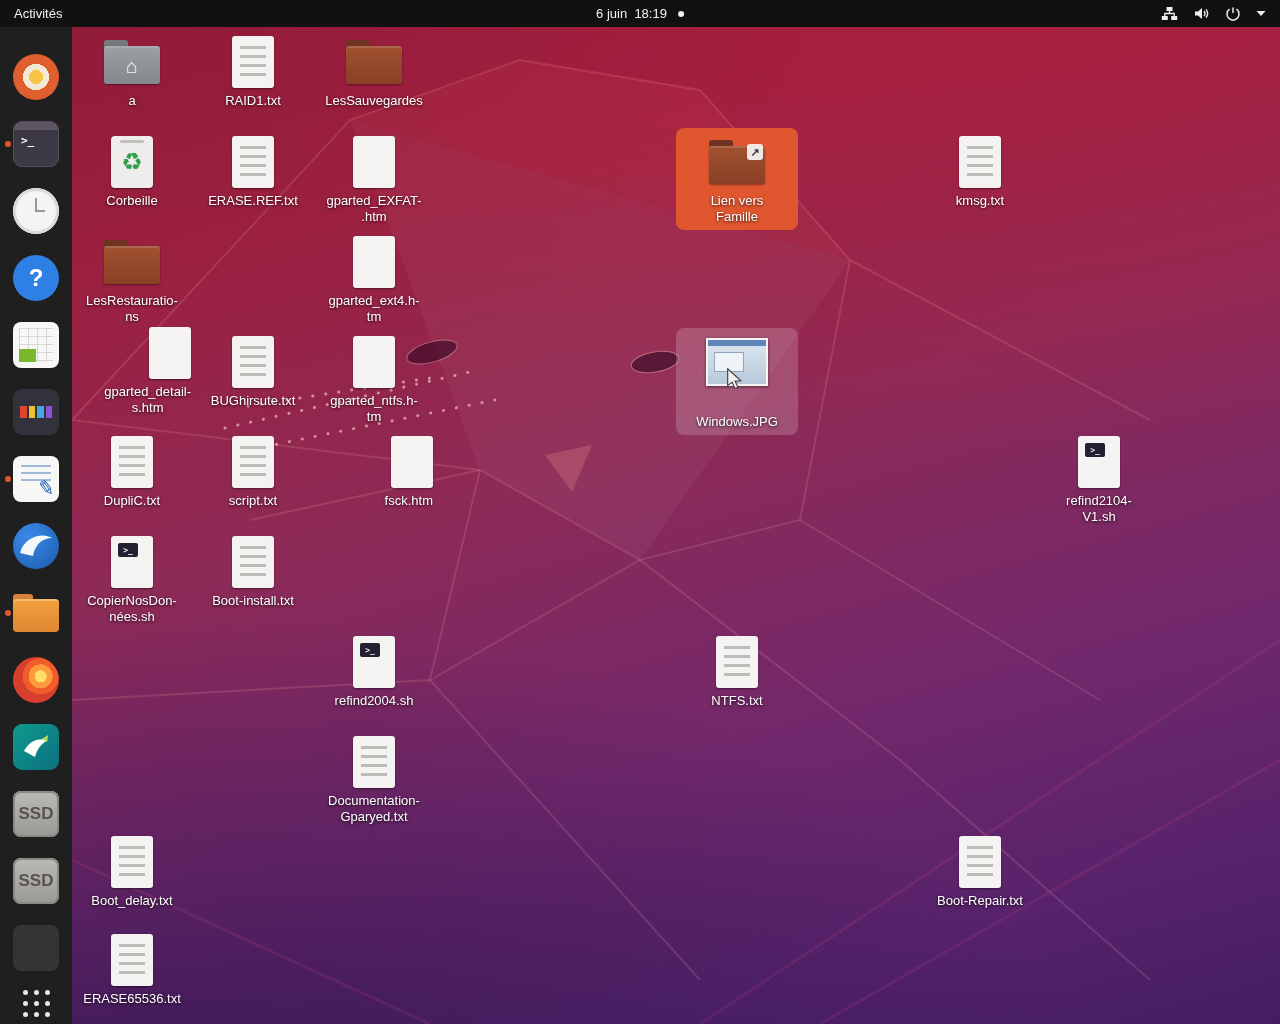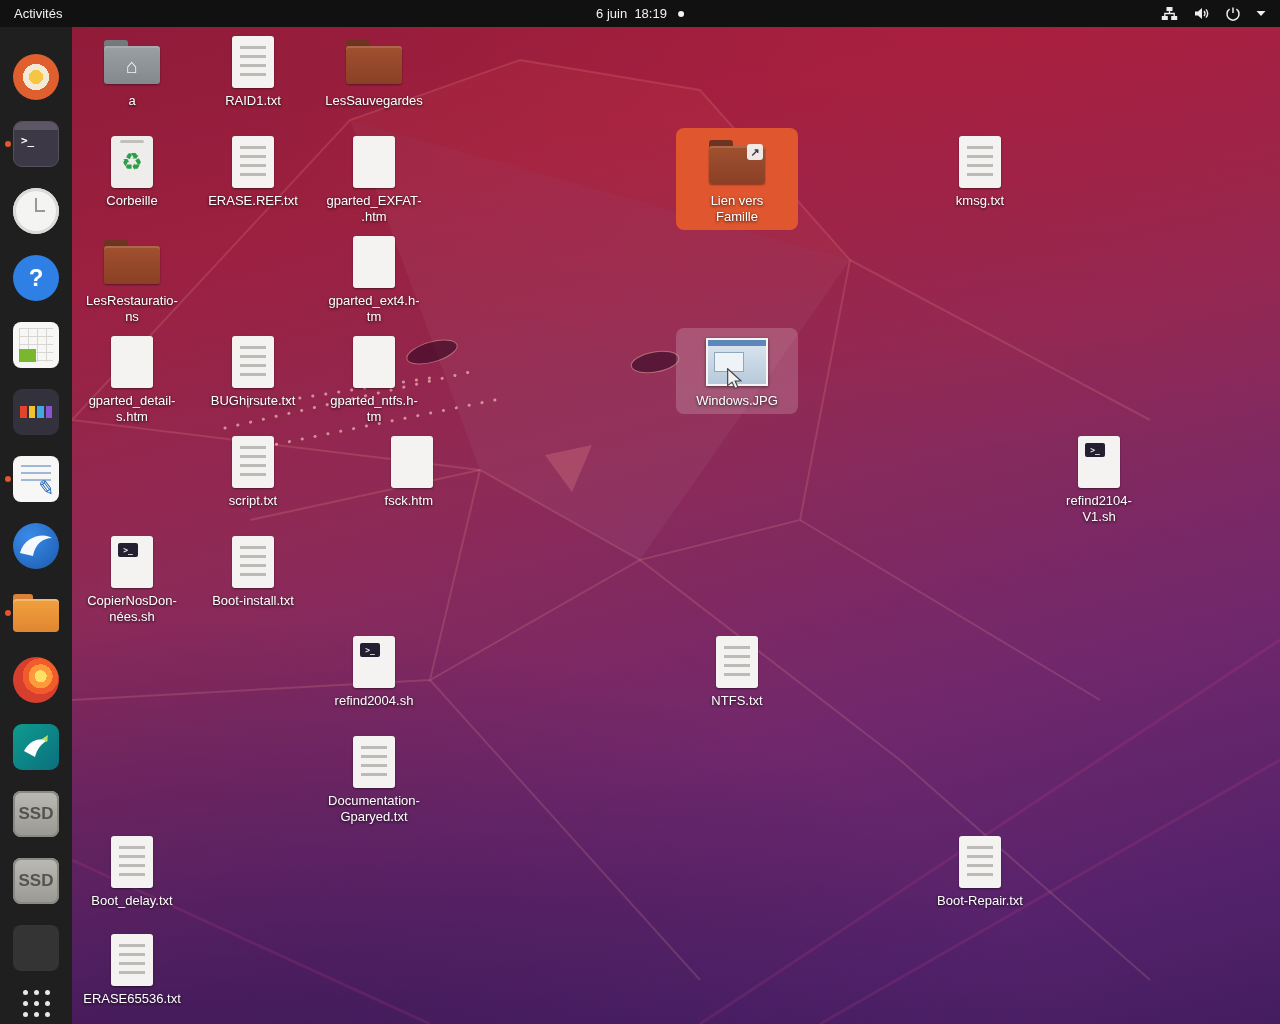--- a/index.html
+++ b/index.html
@@ -58,21 +58,21 @@
   .dk-dim{border-radius:8px;background:#454545;opacity:0.55;}
   .show-apps{margin-top:auto;height:44px;}
   .apps-grid{display:grid;grid-template-columns:repeat(3,5px);grid-gap:6px;}
   .apps-grid i{width:5px;height:5px;border-radius:50%;background:#e8e8e8;}
 
   
   .desk-icons{position:absolute;inset:0;z-index:2;}
   .desk-item{position:absolute;width:122px;box-sizing:border-box;display:flex;flex-direction:column;align-items:center;
     padding:6px 2px 5px;border-radius:8px;cursor:pointer;}
   .desk-item.selected{background:var(--sel,#e0572f);}
-  .desk-item.hover{background:rgba(255,255,255,0.18);}
+  .desk-item.hover{background:rgba(255,255,255,0.18);gap:21px;}
   .desk-ico{height:56px;display:flex;align-items:center;justify-content:center;}
   .desk-label{margin-top:3px;font-size:13px;line-height:16px;color:#ffffff;text-align:center;white-space:pre-line;
     text-shadow:0 1px 3px rgba(0,0,0,0.85);}
   .pg{width:42px;height:52px;background:#f4f3f1;border-radius:3px;position:relative;box-shadow:0 1px 2px rgba(0,0,0,0.45);}
   .pg .lines{position:absolute;left:8px;right:8px;top:10px;bottom:10px;
     background:repeating-linear-gradient(to bottom,#bdbbb7 0 3px,transparent 3px 9px);}
   .pg .code{position:absolute;inset:0;display:flex;align-items:center;justify-content:center;
     font:bold 13px "DejaVu Sans Mono",monospace;color:#3f7ad1;font-style:normal;}
   .pg .badge{position:absolute;top:7px;left:7px;width:20px;height:14px;background:#241f31;border-radius:2px;color:#eee;
     font:bold 8px "DejaVu Sans Mono",monospace;display:flex;align-items:center;justify-content:center;font-style:normal;}
@@ -218,21 +218,21 @@
         <div class="desk-ico">
           <span>
             <div class="pg">
               <i class="code"></i>
             </div>
           </span>
         </div>
         <div class="desk-label">gparted_ext4.h-
 tm</div>
       </div>
-      <div class="desk-item" style="left: 71px; top: 328px;">
+      <div class="desk-item" style="left: 71px; top: 319px; align-items: flex-end;">
         <div class="desk-ico">
           <span>
             <div class="pg">
               <i class="code"></i>
             </div>
           </span>
         </div>
         <div class="desk-label">gparted_detail-
 s.htm</div>
       </div>
@@ -257,20 +257,30 @@
         <div class="desk-label">gparted_ntfs.h-
 tm</div>
       </div>
       <div class="desk-item hover" style="left: 676px; top: 328px;">
         <div class="desk-ico">
           <span class="thumb">
             <i class="inner"></i>
           </span>
         </div>
         <div class="desk-label">Windows.JPG</div>
+      </div>
+      <div class="desk-item" style="left: 71px; top: 428px;">
+        <div class="desk-ico">
+          <span>
+            <div class="pg">
+              <i class="lines"></i>
+            </div>
+          </span>
+        </div>
+        <div class="desk-label">DupliC.txt</div>
       </div>
       <div class="desk-item" style="left: 192px; top: 428px;">
         <div class="desk-ico">
           <span>
             <div class="pg">
               <i class="lines"></i>
             </div>
           </span>
         </div>
         <div class="desk-label">script.txt</div>

